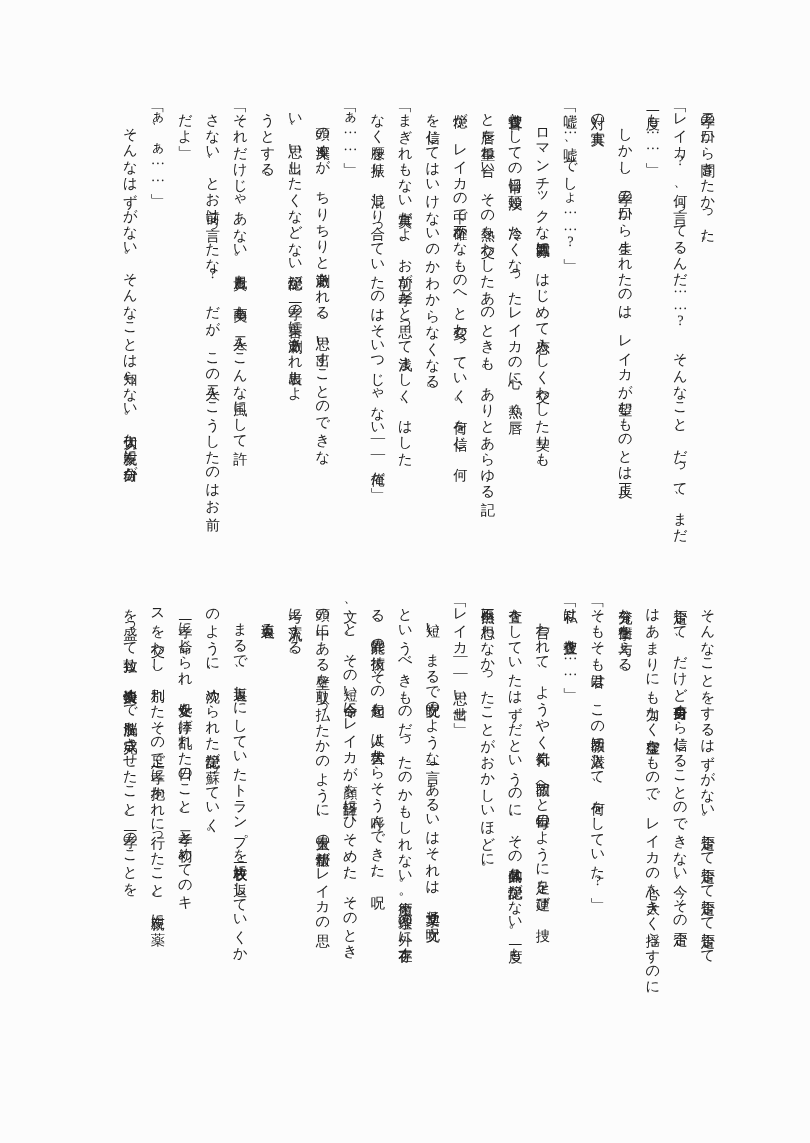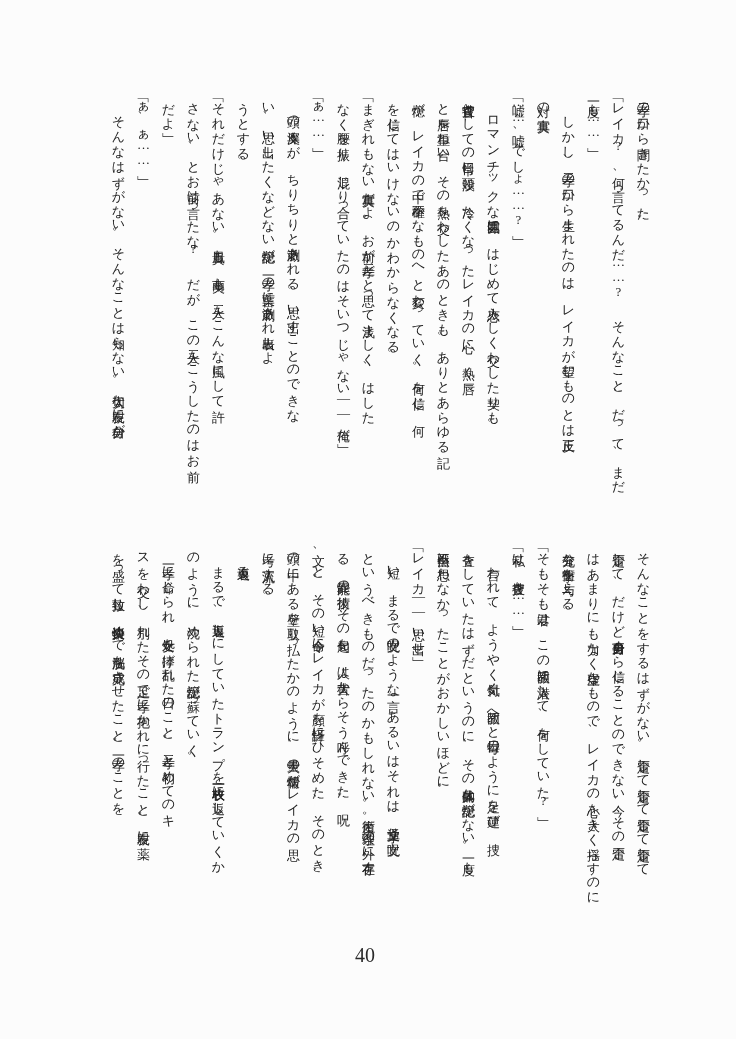--- a/index.html
+++ b/index.html
@@ -96,15 +96,14 @@
       <div class="vline">頭の中にある壁を取り払ったかのように、大量の情報がレイカの思</div>
       <div class="vline">考に流入する。</div>
       <div class="vline">　裏返る。</div>
       <div class="vline">　まるで、裏返しにしていたトランプを一枚一枚表に返していくか</div>
       <div class="vline">のように、沈められた記憶が蘇っていく。</div>
       <div class="vline">　一孝に命じられ、処女を捧げ乱れた日のこと。孝二と初めてのキ</div>
       <div class="vline">スを交わし、別れたその足で一孝に抱かれに行ったこと。親友に薬</div>
       <div class="vline">を盛って拉致し、快楽責めで洗脳を完成させたこと。一孝のことを</div>
     </div>
 
-  <div class="page-number">40</div>
 
 </div>
 
 </body></html>

